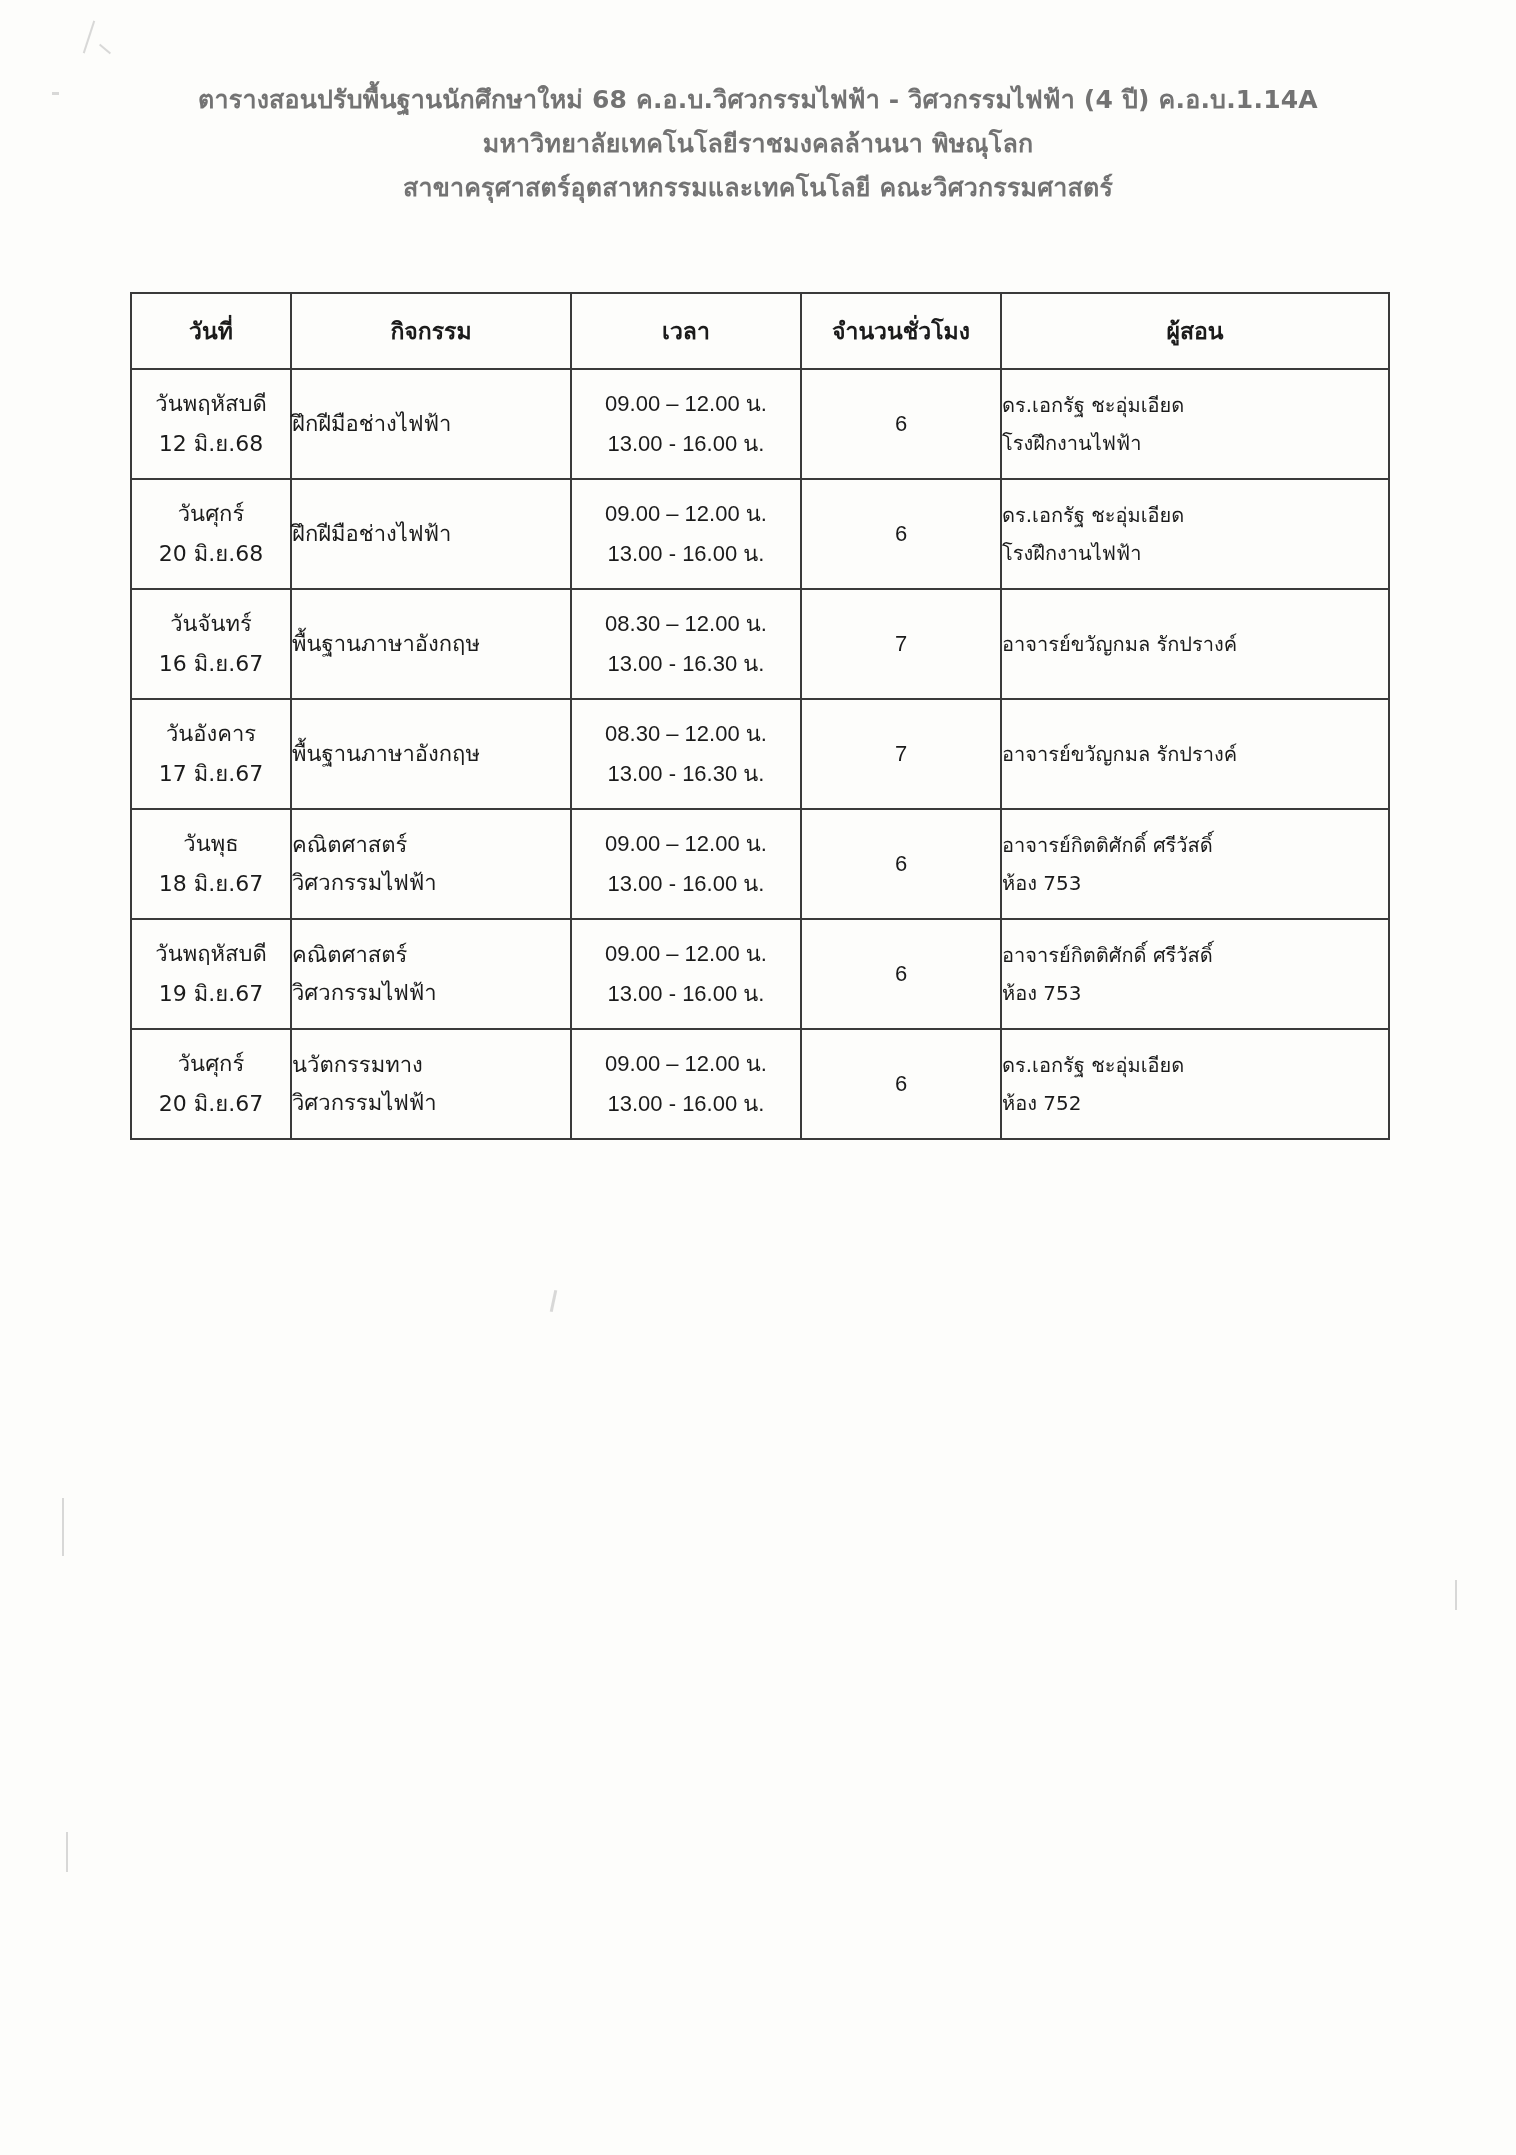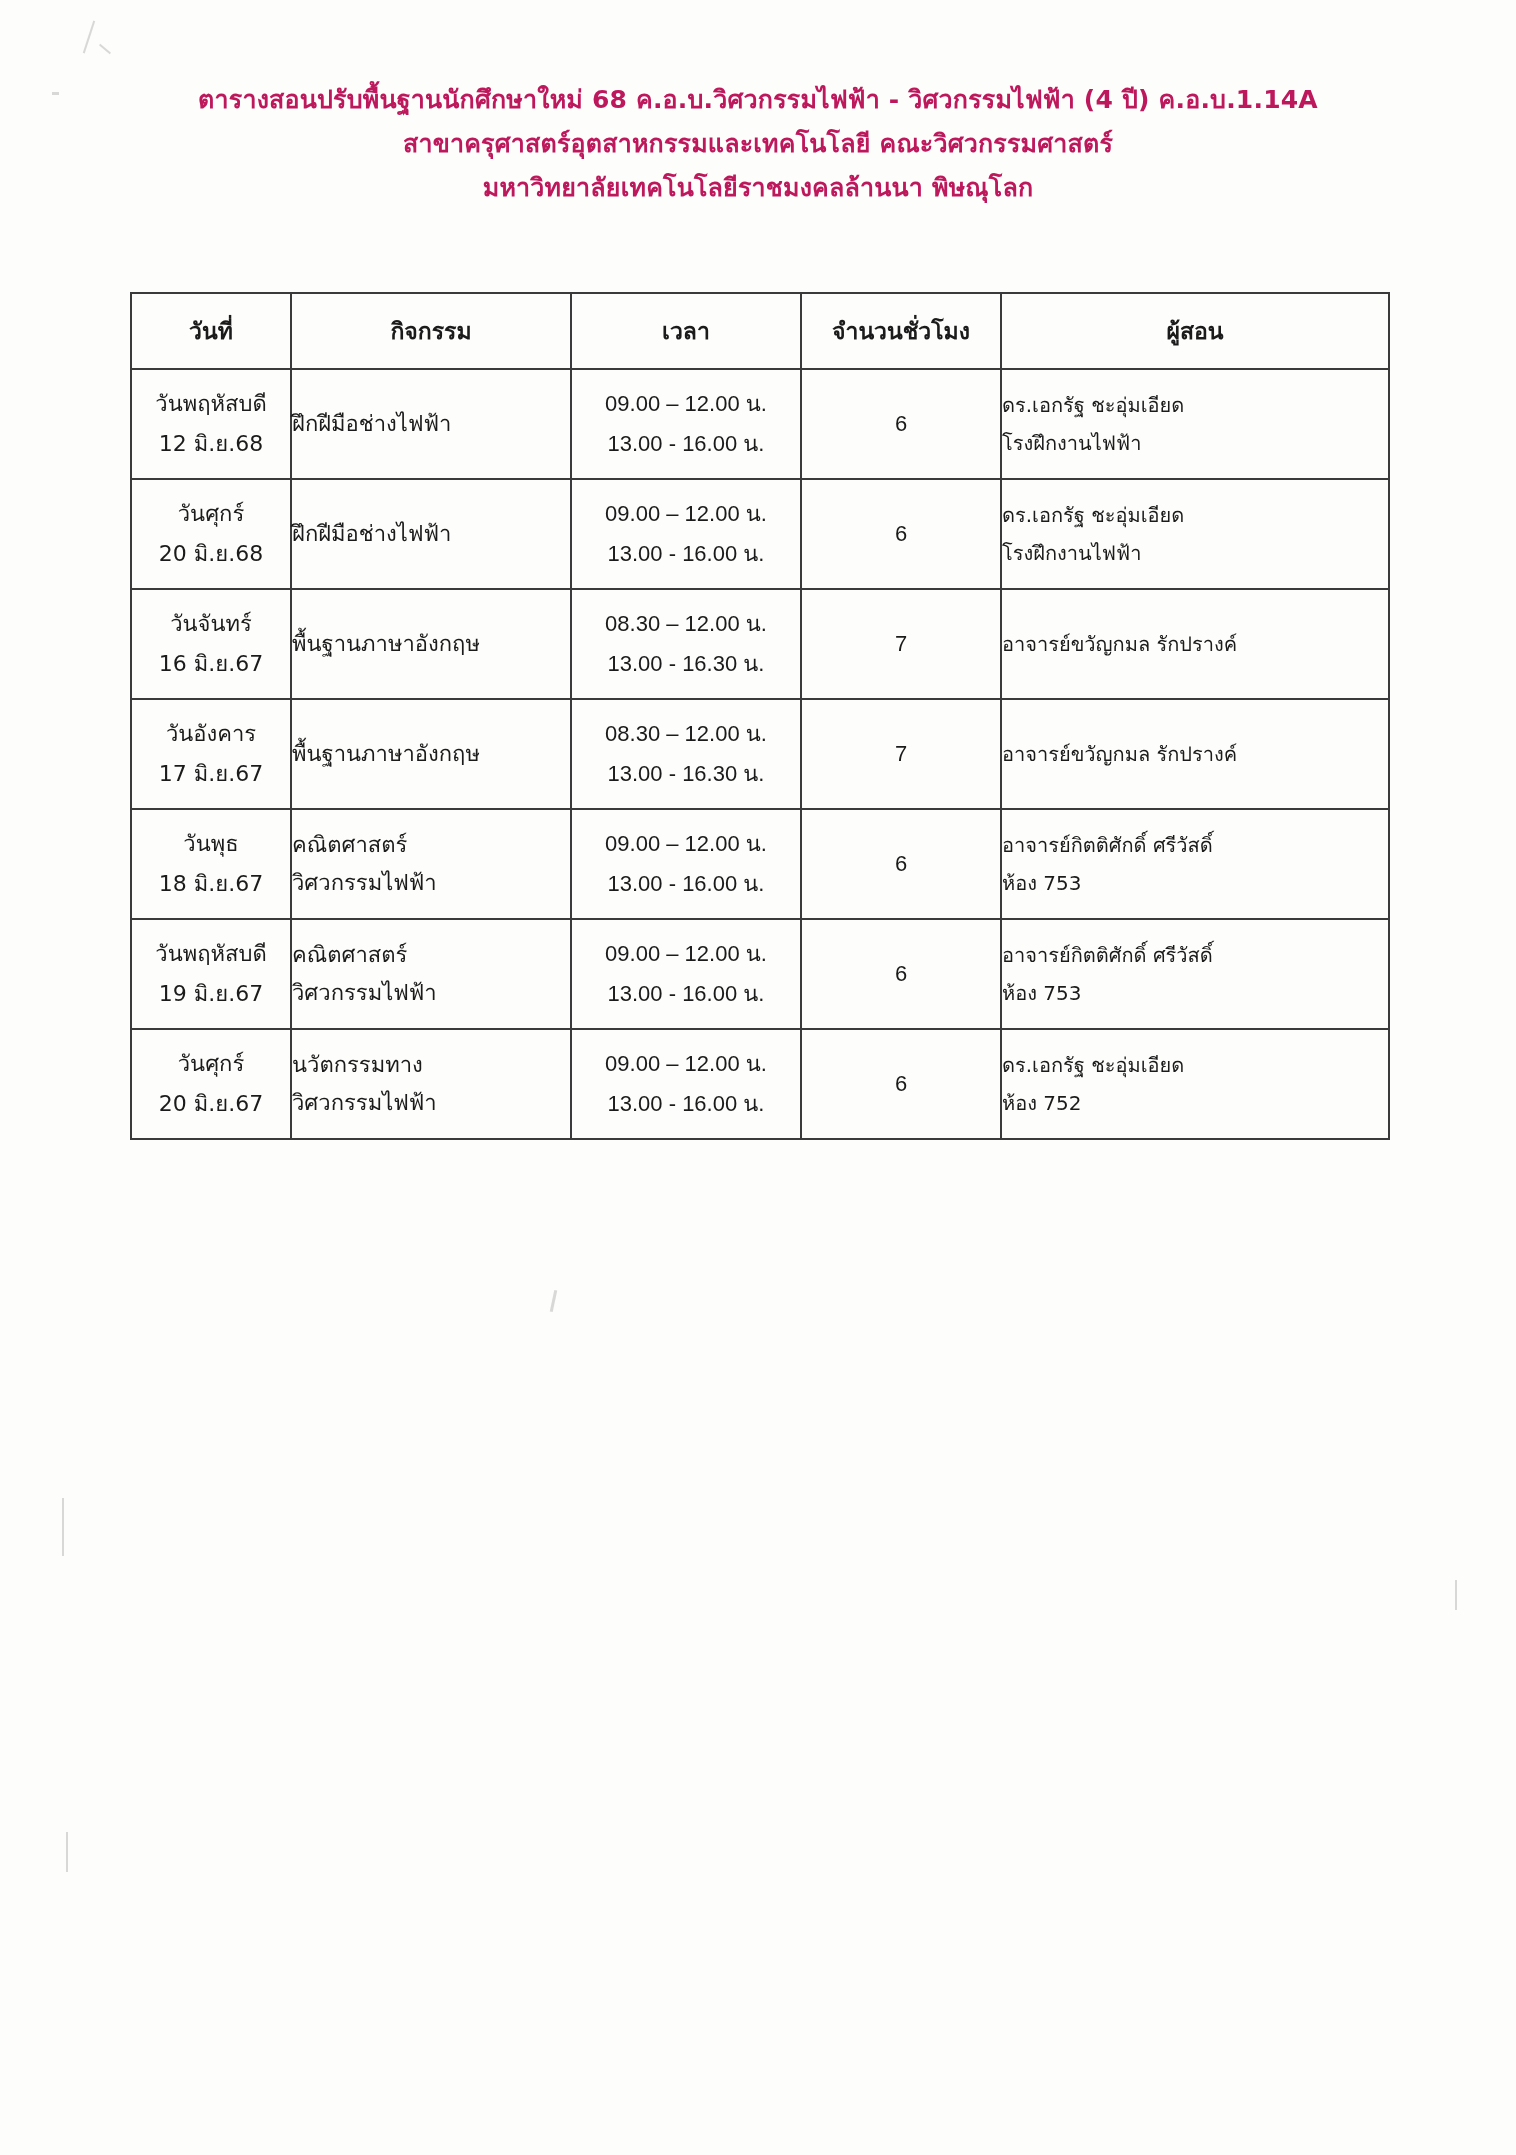--- a/index.html
+++ b/index.html
@@ -34,21 +34,21 @@
     top: 78px;
     left: 0;
     width: 100%;
     text-align: center;
   }
   .header .line {
     font-size: 25px;
     font-weight: 600;
     line-height: 44px;
     letter-spacing: .2px;
-    color: #be185d;
+    color: #737373;
   }
 
   .table-wrap {
     position: absolute;
     top: 292px;
     left: 130px;
     width: 1258px;
   }
 
   table.schedule {
@@ -118,22 +118,22 @@
   <div class="speck" style="left:88px;  top:20px;  width:2px; height:34px; transform:rotate(18deg);"></div>
   <div class="speck" style="left:98px;  top:48px;  width:14px; height:2px; transform:rotate(40deg);"></div>
   <div class="speck" style="left:52px;  top:92px;  width:7px; height:3px;"></div>
   <div class="speck" style="left:552px; top:1290px; width:3px; height:22px; transform:rotate(12deg);"></div>
   <div class="speck" style="left:62px;  top:1498px; width:2px; height:58px;"></div>
   <div class="speck" style="left:66px;  top:1832px; width:2px; height:40px;"></div>
   <div class="speck" style="left:1455px; top:1580px; width:2px; height:30px;"></div>
 
   <div class="header">
     <div class="line">ตารางสอนปรับพื้นฐานนักศึกษาใหม่ 68 ค.อ.บ.วิศวกรรมไฟฟ้า - วิศวกรรมไฟฟ้า (4 ปี) ค.อ.บ.1.14A</div>
+    <div class="line">มหาวิทยาลัยเทคโนโลยีราชมงคลล้านนา พิษณุโลก</div>
     <div class="line">สาขาครุศาสตร์อุตสาหกรรมและเทคโนโลยี คณะวิศวกรรมศาสตร์</div>
-    <div class="line">มหาวิทยาลัยเทคโนโลยีราชมงคลล้านนา พิษณุโลก</div>
   </div>
 
   <div class="table-wrap">
     <table class="schedule">
       <colgroup>
         <col class="c-date">
           <col class="c-act">
           <col class="c-time">
           <col class="c-hours">
           <col class="c-teach">

